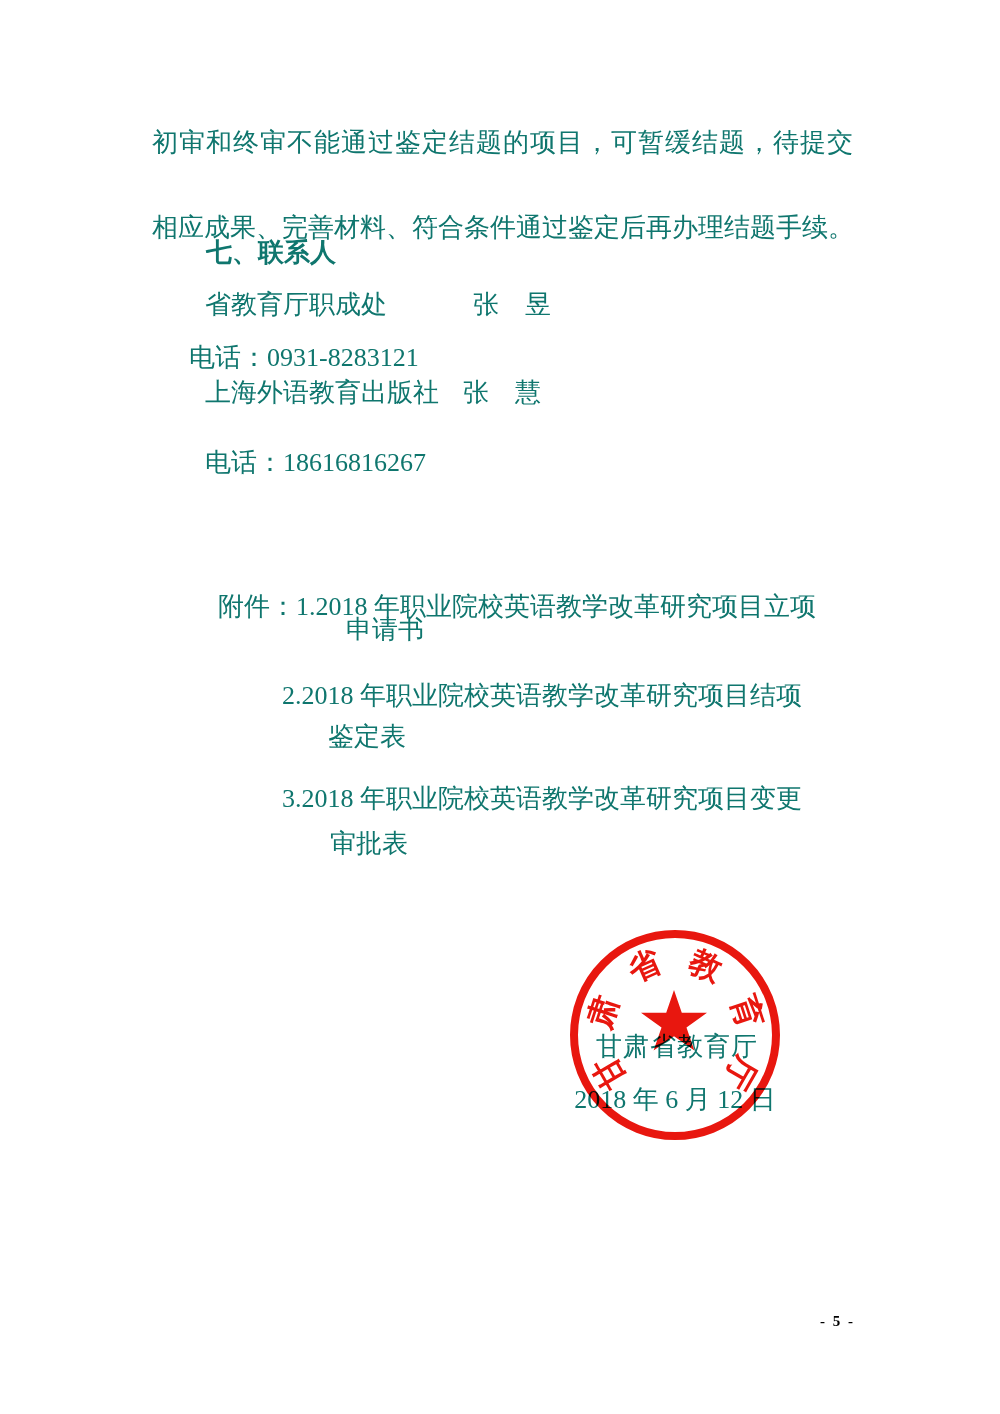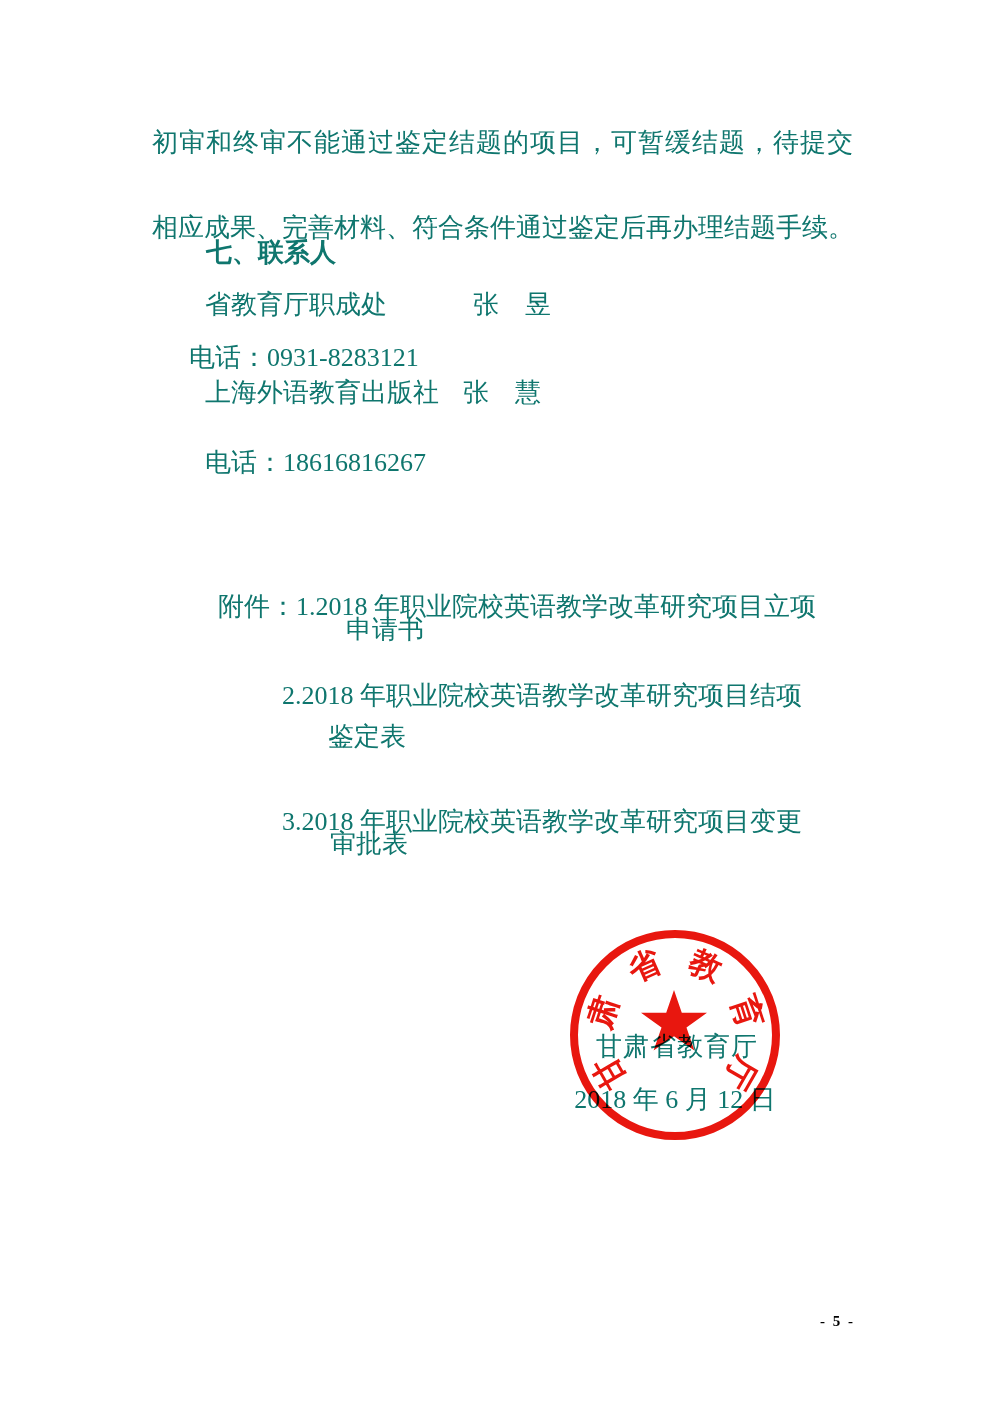--- a/index.html
+++ b/index.html
@@ -126,21 +126,21 @@
     <span class="contact-name" style="left:258px;">张　慧</span>
   </div>
   <div class="ln" style="left:205px; top:448px;">电话：18616816267</div>
 
   <div class="ln" style="left:218px; top:592px;">
     <span>附件：</span><span>1.2018 年职业院校英语教学改革研究项目立项</span>
   </div>
   <div class="ln" style="left:330px; top:615px;margin-left:16px;">申请书</div>
   <div class="ln" style="left:282px; top:669px;margin-top:12px;">2.2018 年职业院校英语教学改革研究项目结项</div>
   <div class="ln" style="left:328px; top:722px;">鉴定表</div>
-  <div class="ln" style="left:282px; top:807px;">3.2018 年职业院校英语教学改革研究项目变更</div>
+  <div class="ln" style="left:282px; top:784px;">3.2018 年职业院校英语教学改革研究项目变更</div>
   <div class="ln" style="left:330px; top:829px;">审批表</div>
 
   <div class="ln sig-issuer">甘肃省教育厅</div>
   <div class="ln sig-date">2018 年 6 月 12 日</div>
 
   <div class="seal">
     <div class="seal-ring"></div>
     <div class="seal-star"></div>
     <span class="seal-char sc0">甘</span>
     <span class="seal-char sc1">肃</span>

